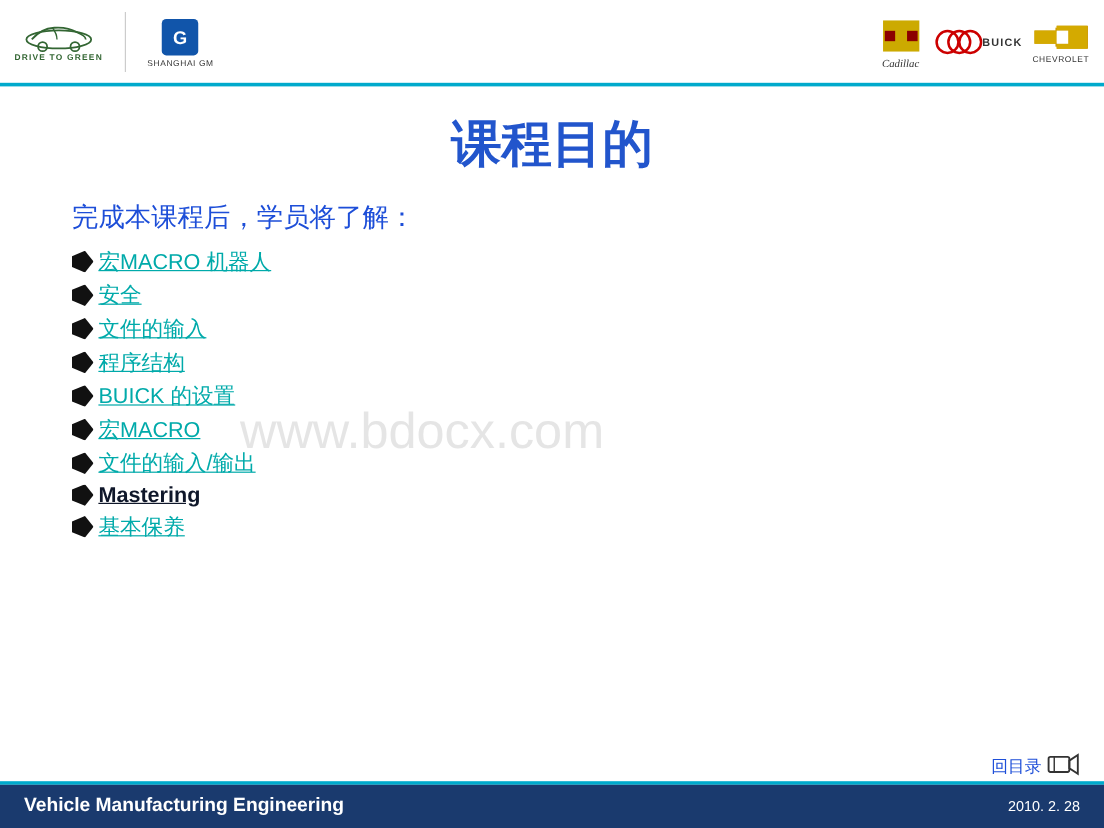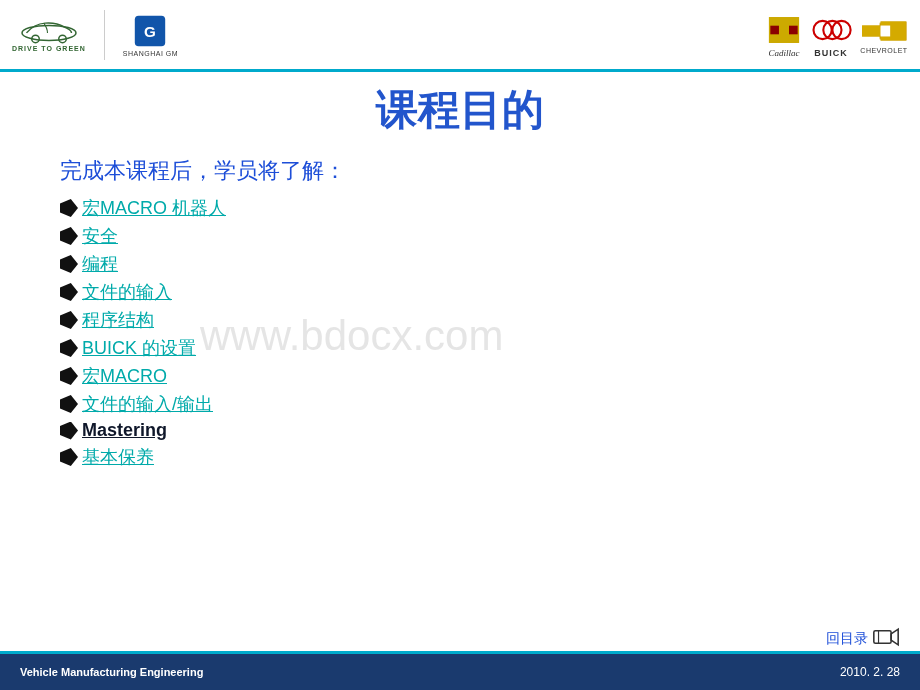--- a/index.html
+++ b/index.html
@@ -82,21 +82,21 @@
     }
     .cadillac-text {
       font-size: 9px;
       color: #333;
       font-style: italic;
       font-family: Georgia, serif;
     }
     
     .buick-logo {
       display: flex;
-      flex-direction: column;
+      flex-direction: row;
       align-items: center;
     }
     .buick-emblem {
       width: 42px;
       height: 36px;
     }
     .buick-text {
       font-size: 9px;
       color: #333;
       font-weight: bold;
@@ -122,20 +122,21 @@
     .main-content {
       padding: 10px 60px 10px 60px;
     }
 
     .page-title {
       text-align: center;
       font-size: 42px;
       color: #2255cc;
       font-weight: bold;
       margin-bottom: 18px;
+      margin-top: 10px;
     }
 
     .subtitle {
       font-size: 22px;
       color: #1d4ed8;
       font-weight: normal;
       margin-bottom: 10px;
     }
 
     .menu-list {
@@ -168,21 +169,21 @@
     }
 
     .menu-link.mastering {
       color: #0f172a;
       font-weight: bold;
     }
 
     
     .watermark {
       position: absolute;
-      top: 312px;
+      top: 335px;
       left: 200px;
       font-size: 42px;
       color: rgba(150,150,150,0.25);
       pointer-events: none;
       white-space: nowrap;
       font-family: Arial, sans-serif;
     }
 
     
     .back-nav {
@@ -209,21 +210,21 @@
       right: 0;
       height: 36px;
       background: #1a3a6e;
       display: flex;
       justify-content: space-between;
       align-items: center;
       padding: 0 20px;
     }
     .footer-title {
       color: #fff;
-      font-size: 11px;
+      font-size: 16px;
       font-weight: bold;
       text-align: center;
     }
     .footer-date {
       color: #fff;
       font-size: 12px;
     }
 
     
     .blue-line {
@@ -316,24 +317,20 @@
     <li class="menu-item">
       <span class="bullet-icon"></span>
       <a class="menu-link" href="#">宏MACRO 机器人</a>
     </li>
     <li class="menu-item">
       <span class="bullet-icon"></span>
       <a class="menu-link" href="#">安全</a>
     </li>
     <li class="menu-item">
       <span class="bullet-icon"></span>
-      <a class="menu-link" href="#">编程</a>
-    </li>
-    <li class="menu-item">
-      <span class="bullet-icon"></span>
       <a class="menu-link" href="#">文件的输入</a>
     </li>
     <li class="menu-item">
       <span class="bullet-icon"></span>
       <a class="menu-link" href="#">程序结构</a>
     </li>
     <li class="menu-item">
       <span class="bullet-icon"></span>
       <a class="menu-link" href="#">BUICK 的设置</a>
     </li>

